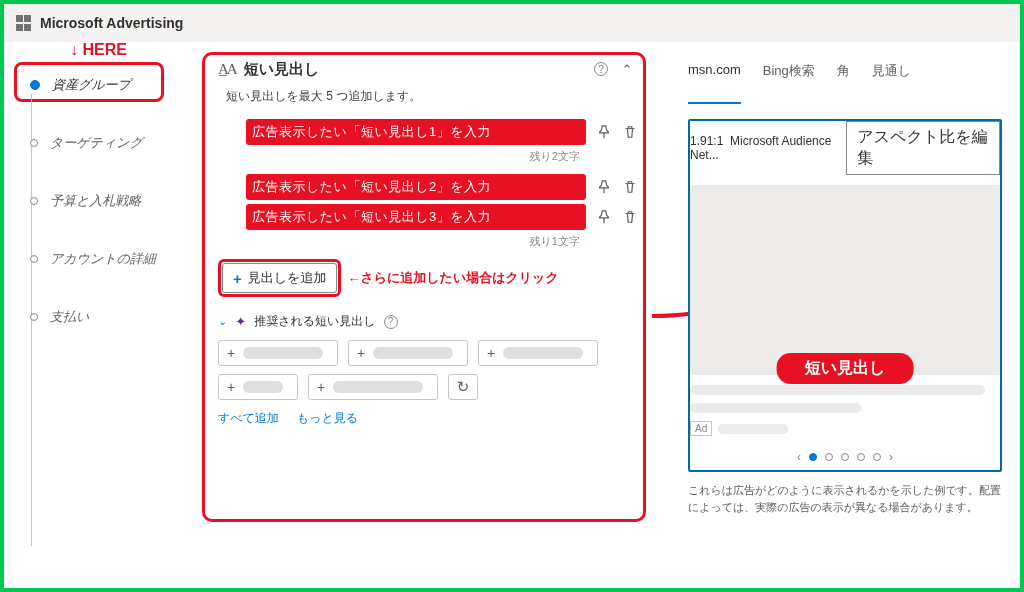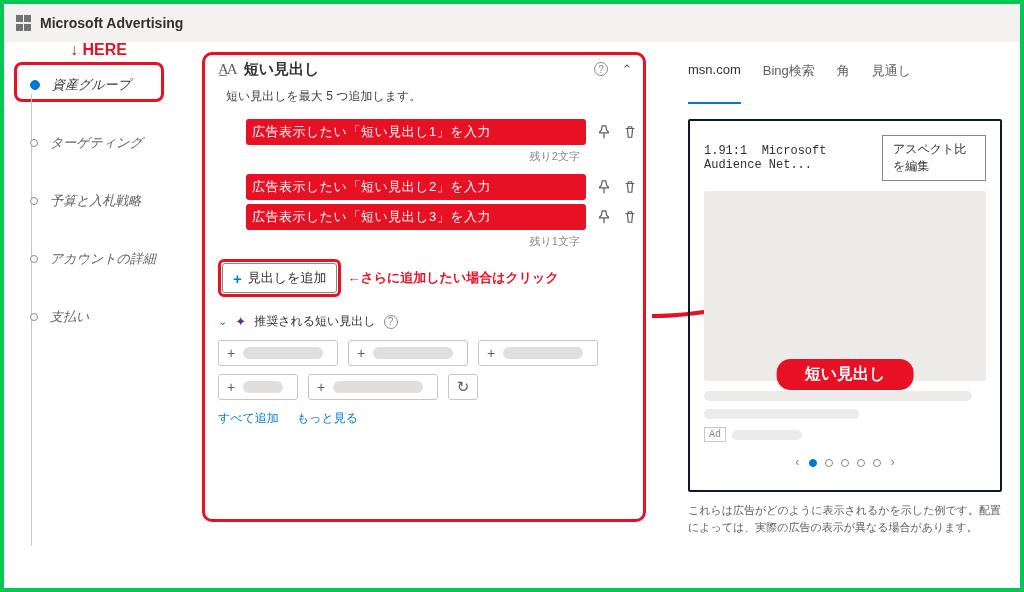--- a/index.html
+++ b/index.html
@@ -70,24 +70,24 @@
   .pill .bar{ background:#e1dfdd; height:12px; border-radius:6px; margin-right:8px; }
   .refresh{ width:30px; height:26px; border:1px solid #c8c6c4; border-radius:3px; display:flex; align-items:center; justify-content:center; color:#605e5c; cursor:pointer; font-size:15px; background:#fff; }
   .links{ display:flex; gap:18px; margin-top:10px; }
   .lk{ color:#0078d4; font-size:12px; cursor:pointer; }
 
   
   .preview { width:340px; padding:20px 18px 10px 8px; }
   .tabs{ display:flex; gap:22px; font-size:13px; color:#605e5c; border-bottom:1px solid transparent; margin-bottom:14px; }
   .tab{ padding-bottom:24px; cursor:pointer; }
   .tab.active{ color:#323130; border-bottom:2px solid #0078d4; }
-  .prevbox{ border:2px solid #0f172a; padding:14px; border-radius:2px; position:relative;font-family:Liberation Mono, monospace; }
+  .prevbox{ border:2px solid #0369a1; padding:0; border-radius:2px; position:relative; }
   .phead{ display:flex; align-items:center; justify-content:space-between; margin-bottom:10px; }
   .ratio{ font-size:12px; color:#323130; }
-  .editbtn{ border:1px solid #8a8886; padding:5px 10px; font-size:12px; cursor:pointer; background:#fff; }
+  .editbtn{ border:1px solid #8a8886; padding:5px 10px; font-size:16px; cursor:pointer; background:#fff; }
   .adshot{ background:#edebe9; height:190px; border-radius:2px; margin-bottom:10px; position:relative; }
   .headline-badge{ position:absolute; background:#e81123; color:#fff; font-size:16px; font-weight:600; padding:5px 28px; border-radius:14px; left:50%; top:168px; transform:translateX(-50%); white-space:nowrap; }
   .lines .ln{ background:#edebe9; height:10px; border-radius:5px; margin:8px 0; }
   .adlbl{ border:1px solid #c8c6c4; color:#8a8886; font-size:10px; padding:1px 4px; border-radius:0; display:inline-block; }
   .pager{ display:flex; justify-content:center; gap:8px; align-items:center; margin:14px 0 6px; color:#8a8886; }
   .pgdot{ width:8px; height:8px; border:1px solid #8a8886; border-radius:50%; }
   .pgdot.on{ background:#0078d4; border-color:#0078d4; }
   .pgarr{ font-size:12px; cursor:pointer; }
   .disclaimer{ font-size:11px; color:#605e5c; line-height:1.5; margin-top:10px; }
 

